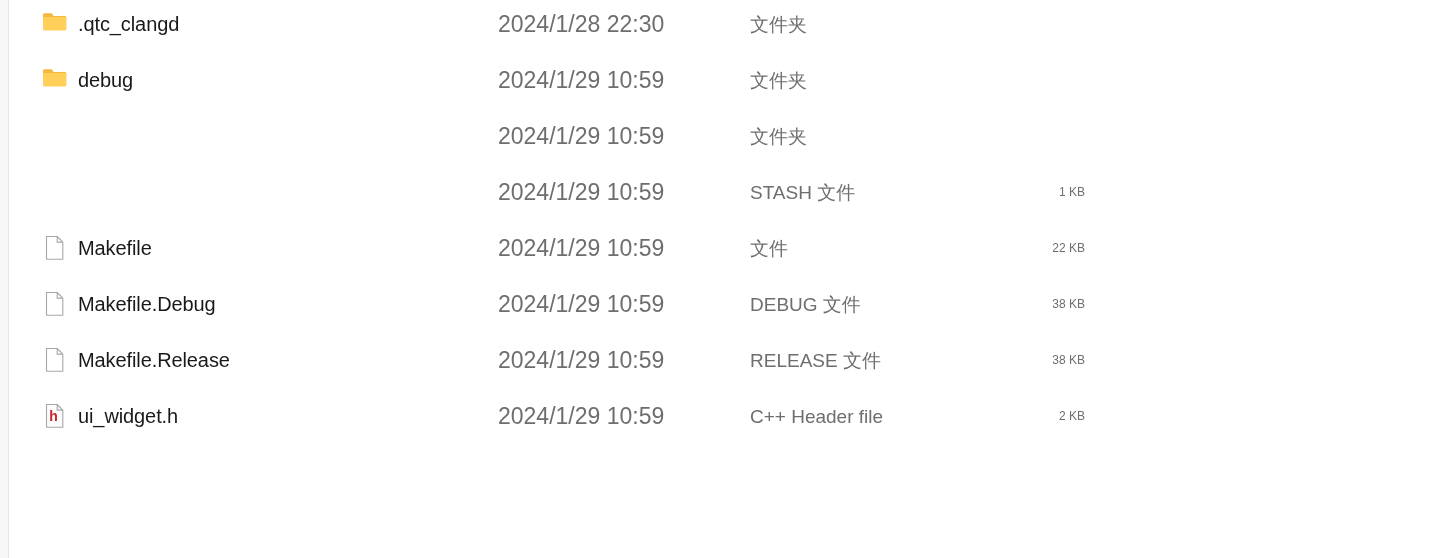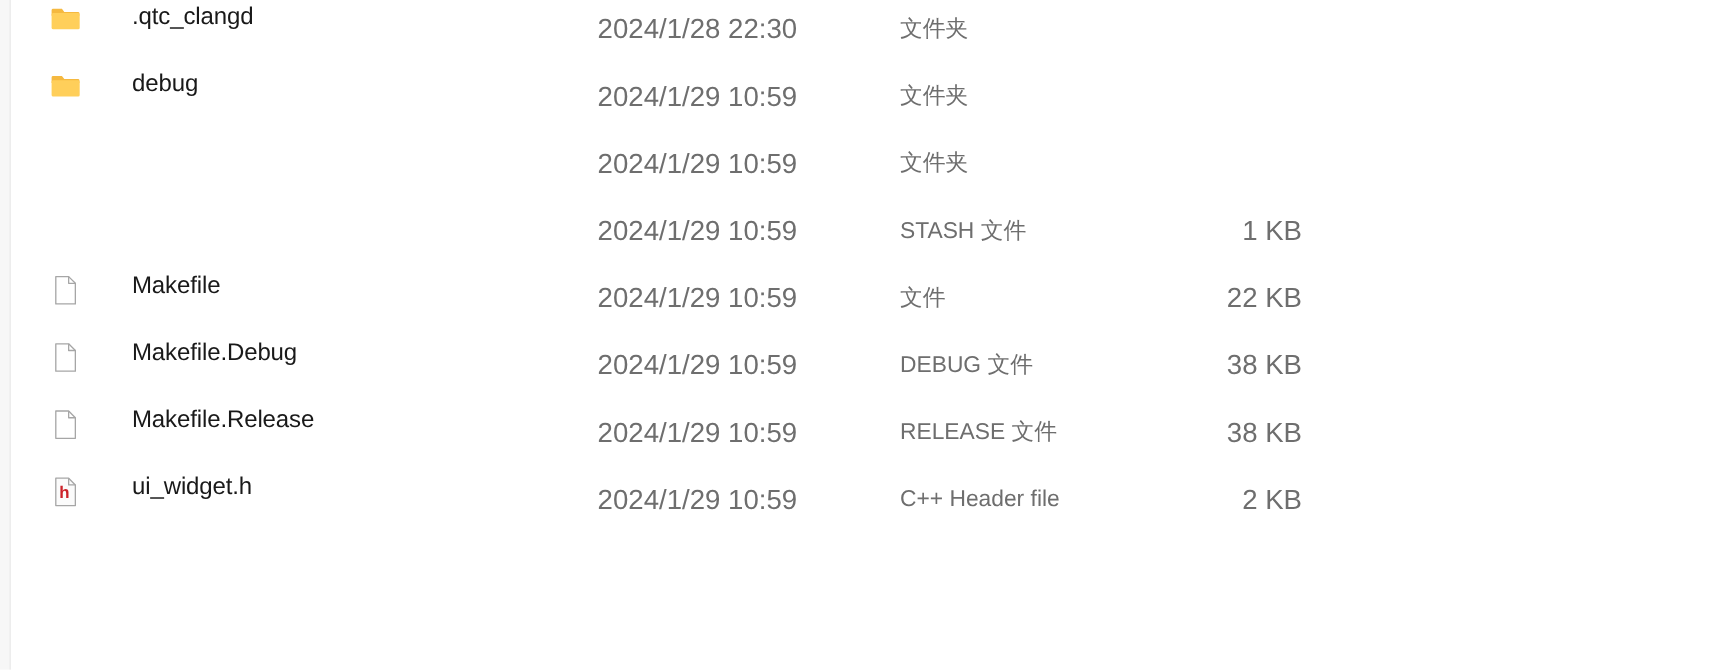--- a/index.html
+++ b/index.html
@@ -55,23 +55,22 @@
     width: 1420px;
     height: 40px;
     display: flex;
     align-items: center;
   }
 
   .cell-name {
     position: absolute;
     left: 33px;
     display: flex;
-    align-items: flex-start;
+    align-items: center;
     height: 40px;
-    gap: 32px;
   }
 
   .icon-box {
     width: 26px;
     height: 28px;
     position: relative;
     flex: 0 0 auto;
     display: block;
   }
   .icon-box svg { display: block; }
@@ -101,21 +100,21 @@
     line-height: 19px;
     color: #6e6e6e;
     white-space: nowrap;
   }
 
   .cell-size {
     position: absolute;
     left: 916px;
     width: 160px;
     text-align: right;
-    font-size: 23px;
+    font-size: 12px;
     line-height: 19px;
     color: #6e6e6e;
     white-space: nowrap;
   }
 </style>
 </head>
 <body>
 
 <div id="explorer">
 

